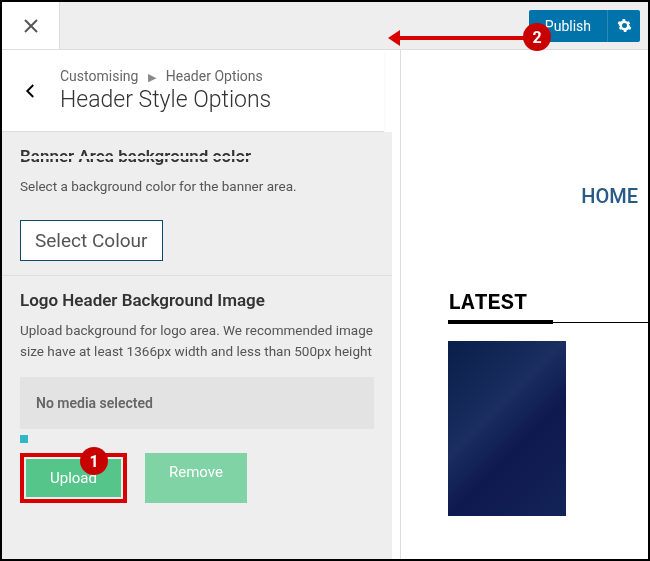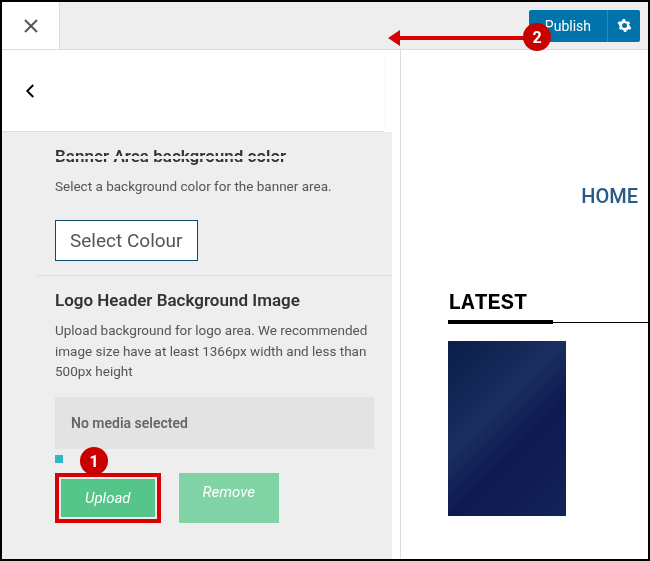--- a/index.html
+++ b/index.html
@@ -24,33 +24,33 @@
     .latest .thin { height:1px; width:200px; background:#000; margin-top:-2px;}
     .latest .img { margin-top:18px; width:118px; height:175px; background:linear-gradient(135deg,#0a1e4a,#1a2e60 40%,#0e1950 60%,#132358);}
 
     .crumb-panel { display:flex; align-items:center; background:#fff; height:82px; border-bottom:1px solid #ddd; box-shadow:0 1px 3px rgba(0,0,0,0.05); width:382px;}
     .back-cell { width:58px; display:flex; align-items:center; justify-content:center; height:100%;}
     .back-cell svg{width:18px;height:18px;stroke:#000;fill:none;stroke-width:2.5;}
     .crumb-text .crumbs { color:#666; font-size:14px; }
     .crumb-text .crumbs .caret{margin:0 6px; font-size:11px; color:#888;}
     .crumb-text h1 { font-weight:300; font-size:23px; color:#333; margin-top:2px;}
 
-    .scroll { width:390px; height:430px; overflow-y: scroll; background:#eee;padding-left:35px; }
+    .scroll { width:390px; height:430px; overflow-y: scroll; background:#eee; }
     .scroll::-webkit-scrollbar { width:8px;}
     .scroll::-webkit-scrollbar-thumb{background:#bbb;}
     
     .section { padding:14px 18px; border-bottom:1px solid #ddd;}
     .section h3 { color:#333; font-size:17px; font-weight:600; margin-bottom:2px;}
     .section.cut h3 { position:relative;}
     .section.cut h3::after{content:"";position:absolute;left:0;right:0;top:48%;height:3px;background:#eee;}
     .section p { color:#555; font-size:13.5px; line-height:1.5; margin-top:10px;}
     .select-color { background:#fff; border:1px solid #0c4a6e; color:#555; font-size:19px; padding:8px 14px; margin-top:24px; display:inline-block;}
     .media-box { background:#e3e3e3; padding:18px 16px; color:#666; font-size:14px; font-weight:600; margin-top:16px;}
     .tiny-sq { width:8px; height:8px; background:#2fb7c5; margin:6px 0 0 0;}
-    .btn-row { display:flex; gap:18px; margin-top:10px;font-style:italic;}
+    .btn-row { display:flex; gap:18px; margin-top:10px;}
     .btn-g { background:#55c58a; color:#fff; padding:10px 24px; font-size:15px;}
     .btn-g.remove { background:#7fd3a4;} 
     .upload-wrap { border:4px solid #d80000; padding:2px;}
 
     
     .circle { position:absolute; width:28px; height:28px; background:#c90000; border-radius:50%; color:#fff; font-weight:700; font-size:16px; display:flex; align-items:center; justify-content:center; z-index:50;}
     #c1 { left:78px; top:445px;}
     #c2 { left:521px; top:21px;}
     .arrow { position:absolute; top:34px; left:390px; width:132px; height:4px; background:#d80000; z-index:49;}
     .arrow::before{content:"";position:absolute;left:-12px;top:-6px;border:8px solid transparent;border-right:12px solid #d80000;}
@@ -78,20 +78,28 @@
   </div>
 </div>
 
 <div class="panel-wrap">
   <div class="crumb-panel">
     <div class="back-cell">
       <svg viewBox="0 0 24 24">
           <polyline points="15 4 7 12 15 20"></polyline>
         </svg>
     </div>
+    <div class="crumb-text">
+      <div class="crumbs">
+        <span>Customising</span>
+        <span class="caret">▶</span>
+        <span>Header Options</span>
+      </div>
+      <h1>Header Style Options</h1>
+    </div>
   </div>
 
   <div class="scroll">
     <div class="section cut">
       <h3>Banner Area background color</h3>
       <p>Select a background color for the banner area.</p>
       <div class="select-color">Select Colour</div>
     </div>
 
     <div class="section" style="border-bottom:none;">

